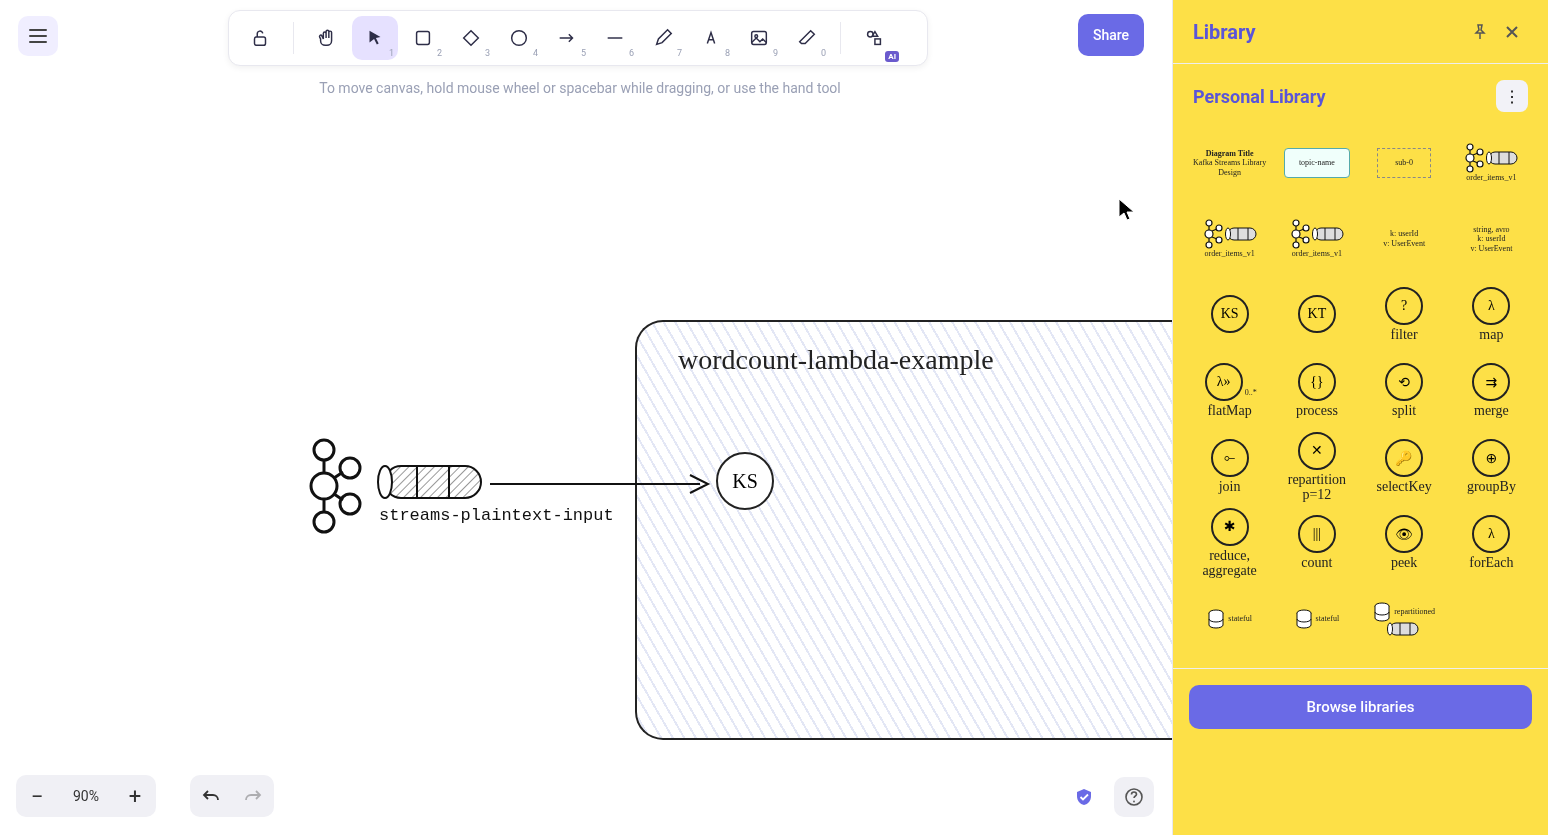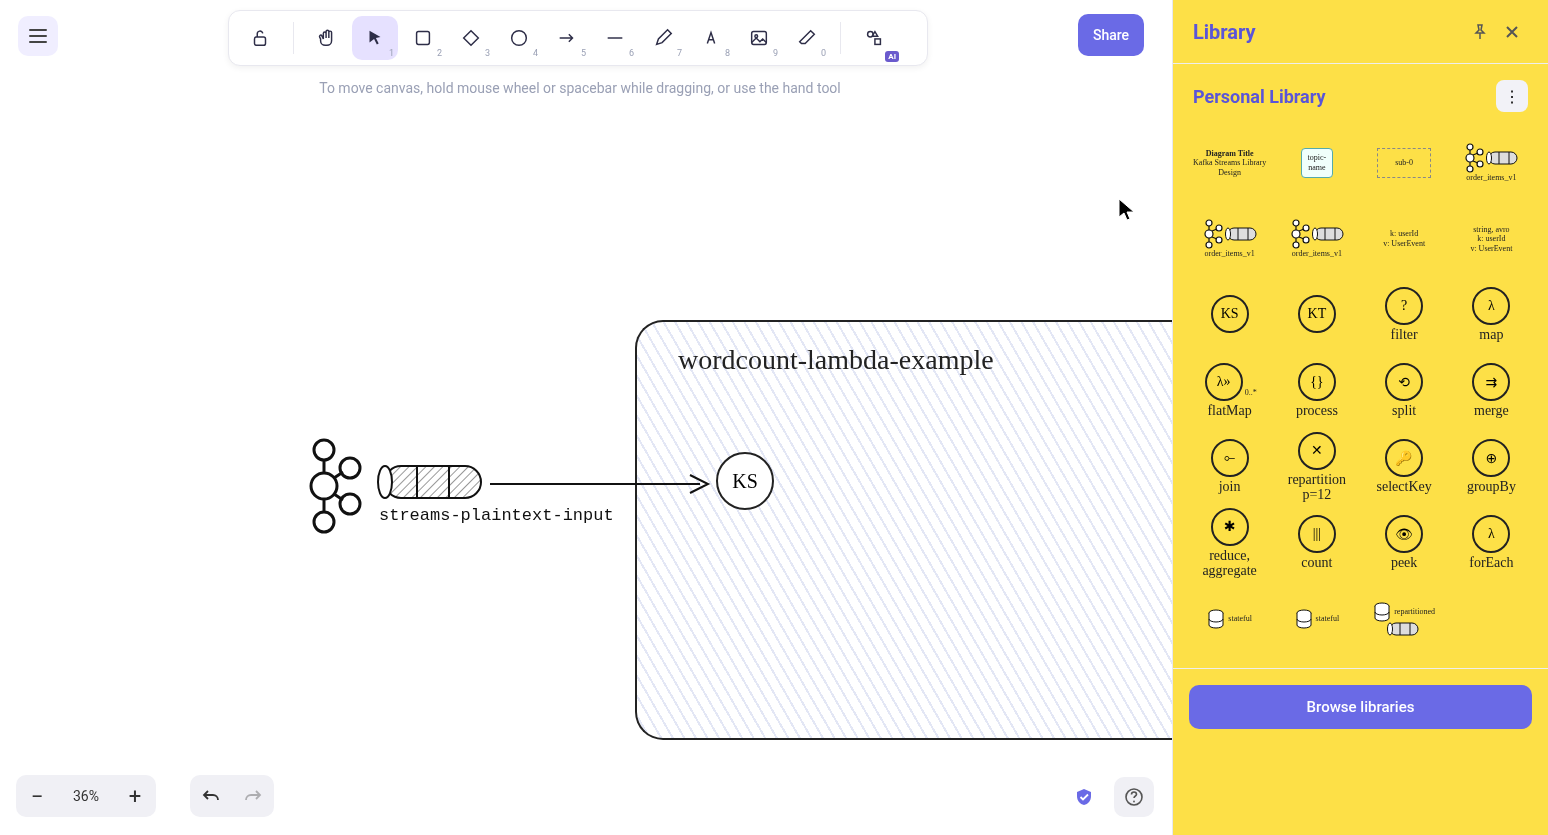--- a/index.html
+++ b/index.html
@@ -88,21 +88,21 @@
     height: 74px; border-radius: 6px; display: flex; flex-direction: column;
     align-items: center; justify-content: center; cursor: pointer; padding: 2px;
   }
   .lib-circle {
     width: 38px; height: 38px; border: 2px solid #222; border-radius: 50%;
     display: flex; align-items: center; justify-content: center;
     font-family: "Comic Sans MS", cursive; font-size: 14px;
   }
   .lib-label { font-family: "Comic Sans MS", cursive; font-size: 14px; color: #222; margin-top: 2px; text-align: center; line-height: 1.1; }
   .lib-tiny { font-family: "Comic Sans MS", cursive; font-size: 8px; color: #222; text-align: center; line-height: 1.2; }
-  .lib-thumb-rect { width: 32px; height: 30px; border: 1.5px solid #5aa; border-radius: 4px; background: #f0fffb; display:flex;align-items:center;justify-content:center; }
+  .lib-thumb-rect { width: 66px; height: 30px; border: 1.5px solid #5aa; border-radius: 4px; background: #f0fffb; display:flex;align-items:center;justify-content:center; }
   .lib-thumb-dash { width: 54px; height: 30px; border: 1.5px dashed #888; border-radius: 0; display:flex;align-items:center;justify-content:center; }
   .panel-footer {
     height: 76px; border-top: 1px solid #eee; display: flex; align-items: center; justify-content: center; padding: 0 16px;
   }
   .browse-btn {
     width: 100%; height: 44px; background: #6a6ae6; color: #fff; border-radius: 10px;
     display: flex; align-items: center; justify-content: center; font-size: 15px; font-weight: 500; cursor: pointer;
   }
   
   .zoom {
@@ -498,21 +498,21 @@
     </div>
   <div class="panel-footer">
     <div class="browse-btn">
         <span>Browse libraries</span>
       </div>
   </div>
 </div>
 
 <div class="zoom">
   <div class="zoom-btn">−</div>
-  <div class="zoom-val">36%</div>
+  <div class="zoom-val">90%</div>
   <div class="zoom-btn">+</div>
 </div>
 <div class="undo-redo">
   <div class="ur-btn">
     <svg width="18" height="18" viewBox="0 0 18 18">
         <path d="M6 4L2 8l4 4M2 8h9a5 5 0 0 1 5 5" stroke="#333" stroke-width="1.8" fill="none"></path>
       </svg>
   </div>
   <div class="ur-btn disabled">
     <svg width="18" height="18" viewBox="0 0 18 18">

